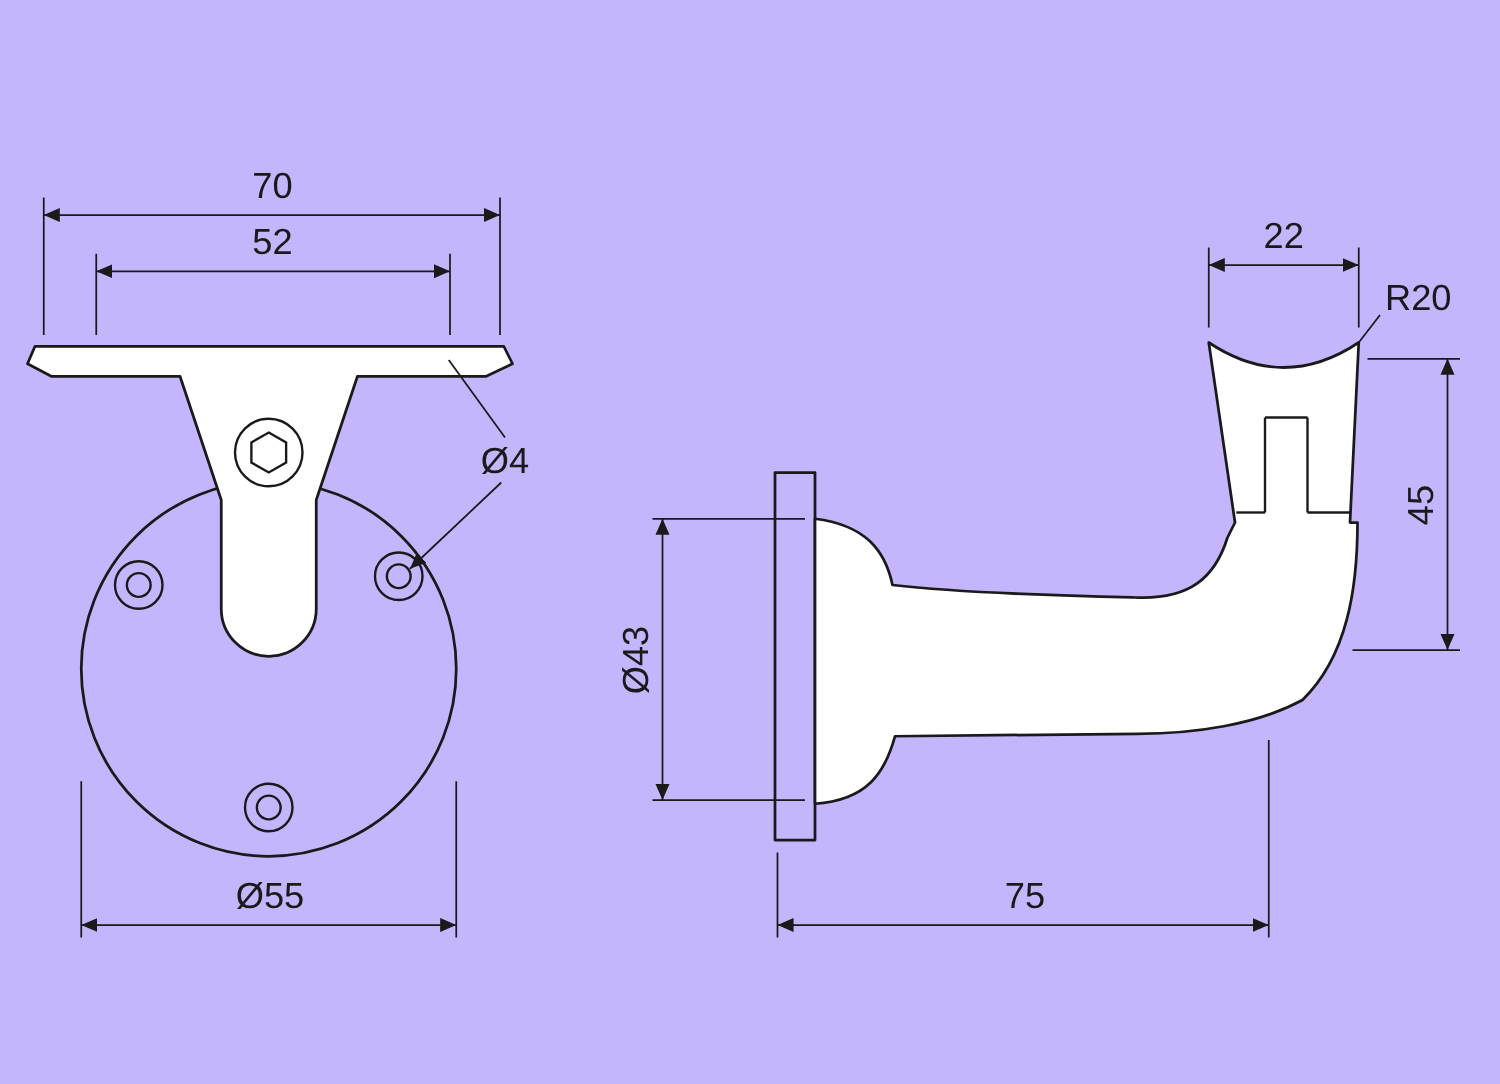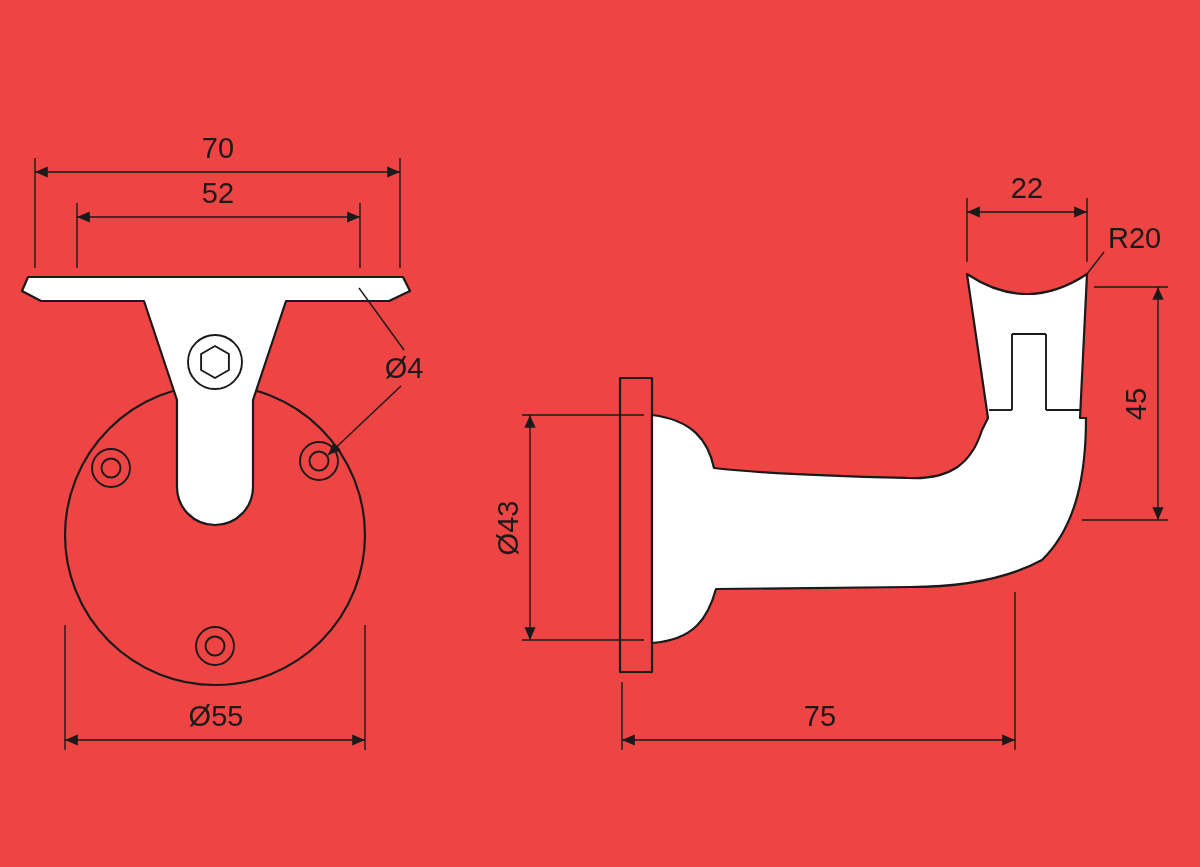--- a/index.html
+++ b/index.html
@@ -4,21 +4,21 @@
 <style>
   html, body {
     margin: 0;
     padding: 0;
     background: #ffffff;
   }
   .stage {
     position: relative;
     width: 1200px;
     height: 867px;
-    background: #ef4444;
+    background: #c4b5fd;
     overflow: hidden;
   }
   svg { display: block; }
   .outline {
     fill: #ffffff;
     stroke: #1a1a1a;
     stroke-width: 2.2;
     stroke-linejoin: round;
   }
   .outline-nofill {

